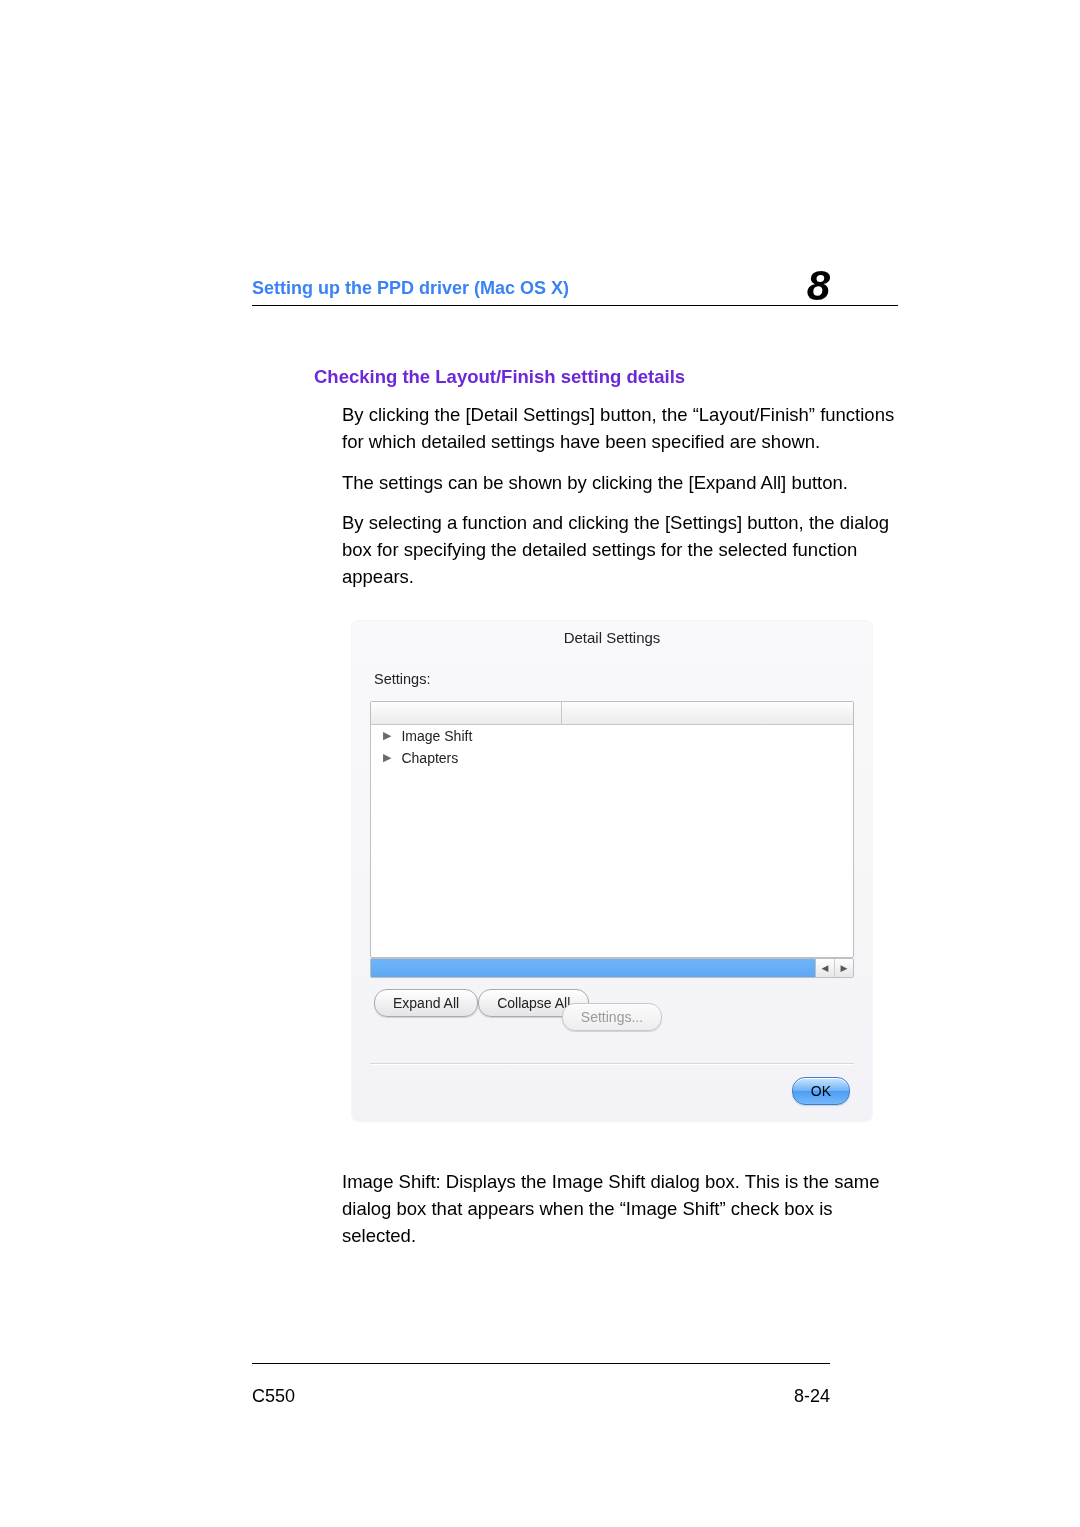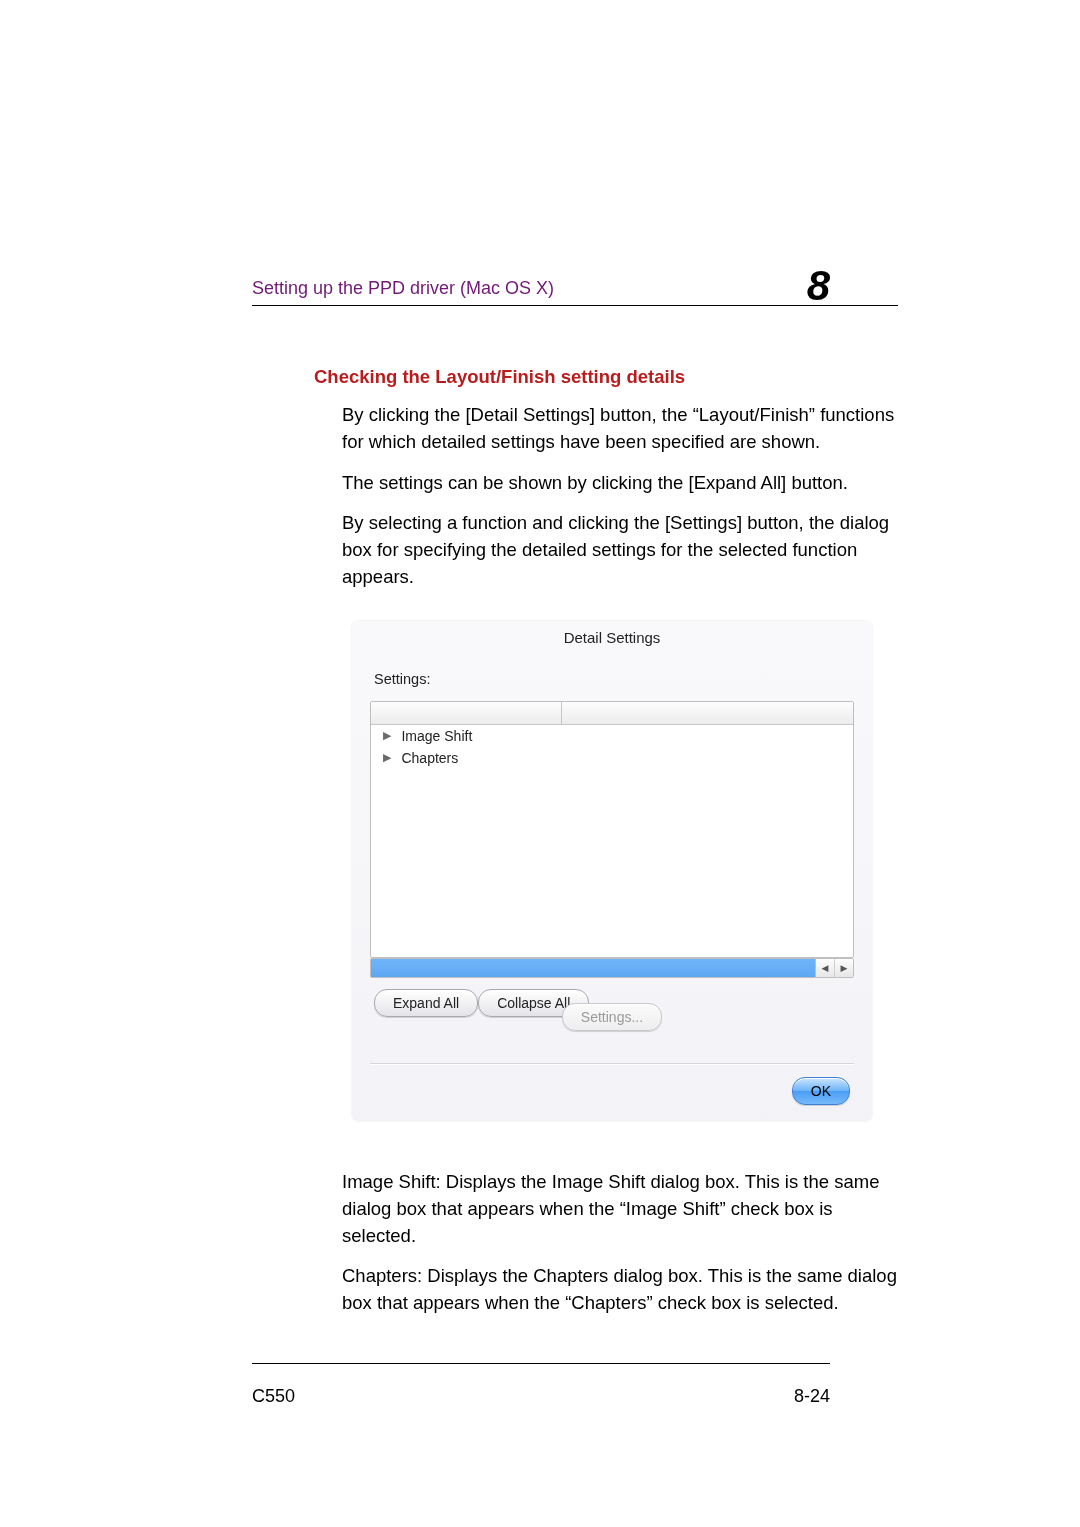--- a/index.html
+++ b/index.html
@@ -21,37 +21,38 @@
     left: 252px;
     top: 278px;
     width: 646px;
   }
   .header-line {
     border-bottom: 1px solid #000;
     padding-bottom: 6px;
   }
   .header-title {
     font-size: 18px;
-    color: #701a75;
+    color: #3b82f6;
+    font-weight: bold;
   }
   .chapter-no {
     position: absolute;
     right: 250px;
     top: 262px;
     font-size: 42px;
     font-weight: bold;
     font-style: italic;
     color: #000;
   }
   .subhead {
     font-weight: bold;
     font-size: 18.5px;
     margin-top: 60px;
     margin-left: 62px;
-    color: #b91c1c;
+    color: #6d28d9;
   }
   .para {
     font-size: 18.5px;
     line-height: 1.45;
     color: #000;
     margin-top: 14px;
     margin-left: 90px;
   }
   .dlg {
     margin-top: 30px;
@@ -263,20 +264,19 @@
       </div>
 
       <div class="dlg-sep-top"></div>
 
       <div class="dlg-ok-row">
         <div class="mac-btn primary">OK</div>
       </div>
     </div>
 
     <div class="para lower-para">Image Shift: Displays the Image Shift dialog box. This is the same dialog box that appears when the “Image Shift” check box is selected.</div>
-    <div class="para">Chapters: Displays the Chapters dialog box. This is the same dialog box that appears when the “Chapters” check box is selected.</div>
   </div>
 
   <div class="footer">
     <span>C550</span>
     <span>8-24</span>
   </div>
 </div>
 
 </body></html>

